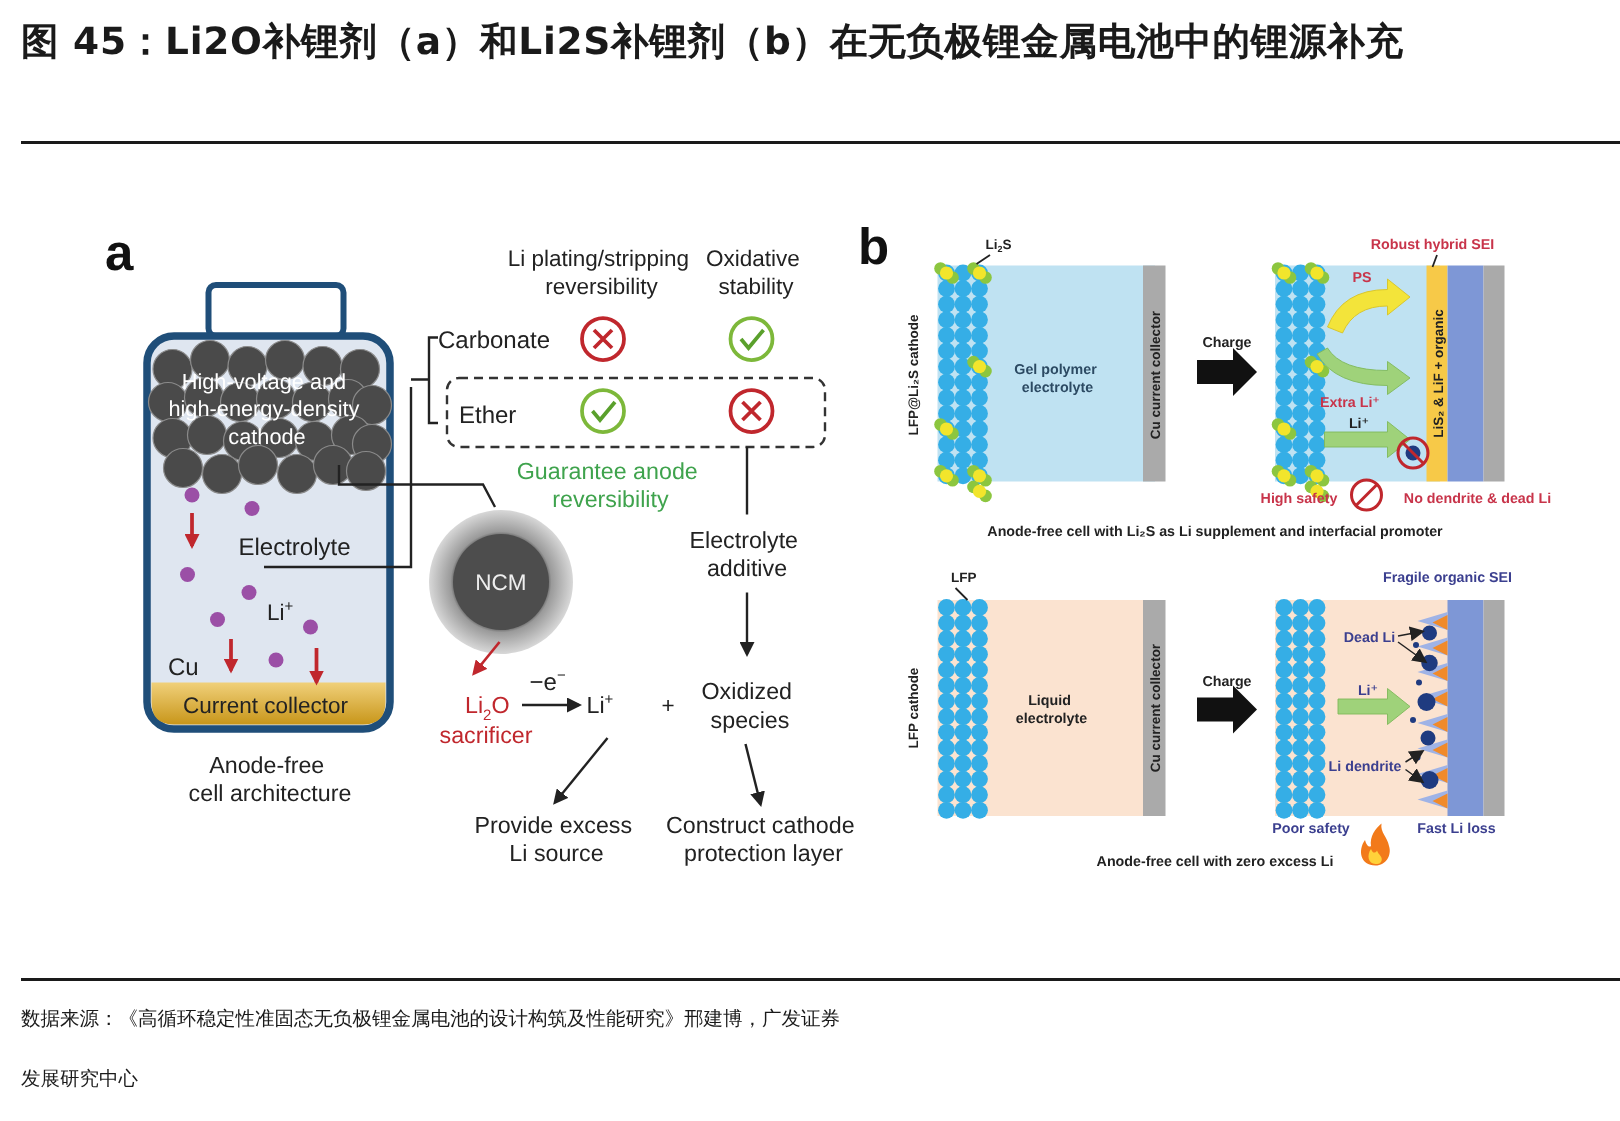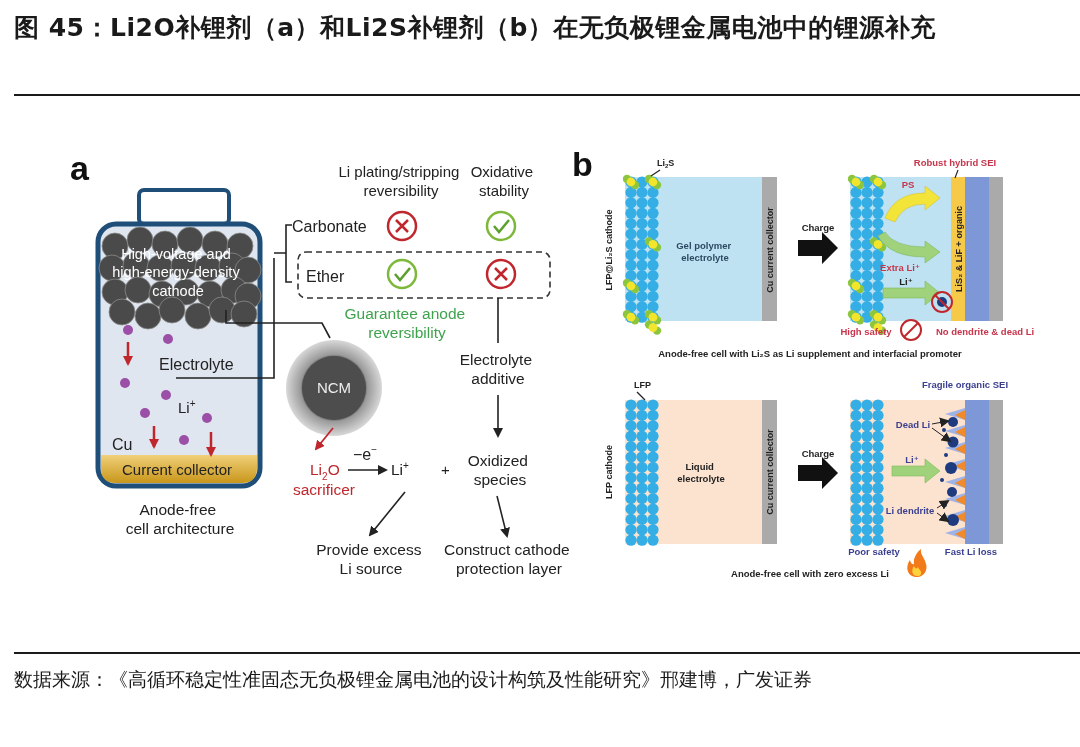--- a/index.html
+++ b/index.html
@@ -1,20 +1,20 @@
 <!DOCTYPE html>
 <html><head>
 <meta charset="utf-8">
 <style>
   html, body { margin:0; padding:0; background:#ffffff; }
   body { width:1080px; height:747px; position:relative; overflow:hidden; font-family:"Liberation Sans","DejaVu Sans",sans-serif; }
   .title { position:absolute; left:14px; top:6px; width:1060px; font-family:"DejaVu Sans",sans-serif; font-weight:bold; font-size:25px; line-height:44px; color:#1a1a1a; letter-spacing:0.5px; }
   .rule-top { position:absolute; left:14px; top:94px; width:1066px; height:2px; background:#1a1a1a; }
   .rule-bottom { position:absolute; left:14px; top:652px; width:1066px; height:2px; background:#1a1a1a; }
-  .source { position:absolute; left:14px; top:660px; width:1066px; font-family:Liberation Sans, sans-serif; font-size:19px; line-height:40px; color:#1a1a1a; }
+  .source { position:absolute; left:14px; top:660px; width:1066px; font-family:Liberation Mono, monospace; font-size:13px; line-height:40px; color:#1a1a1a; }
   svg text { font-family:"Liberation Sans","DejaVu Sans",sans-serif; }
   .fig { position:absolute; left:0; top:0; }
 </style>
 </head>
 <body>
 
 <div class="title">
   <div>图 45：Li2O补锂剂（a）和Li2S补锂剂（b）在无负极锂金属电池中的锂源补充</div>
 </div>
 <div class="rule-top"></div>
@@ -521,13 +521,14 @@
       <path d="M0,12 C-10,12 -12,2 -7,-5 C-6,-1 -4,0 -3,-1 C-4,-7 0,-13 4,-16 C3,-10 8,-7 9,-1 C11,5 7,12 0,12 Z" fill="#f27a1a"></path>
       <path d="M0,11 C-5,11 -6,5 -3,1 C-2,4 0,4 1,2 C2,5 5,6 4,9 C3,11 2,11 0,11 Z" fill="#ffd23a"></path>
     </g>
     <text x="810" y="577" font-size="9.5" font-weight="bold" fill="#222" text-anchor="middle">Anode-free cell with zero excess Li</text>
   </g>
 </svg>
 
 <div class="rule-bottom"></div>
 <div class="source">
   <div>数据来源：《高循环稳定性准固态无负极锂金属电池的设计构筑及性能研究》邢建博，广发证券</div>
+  <div>发展研究中心</div>
 </div>
 
 </body></html>

